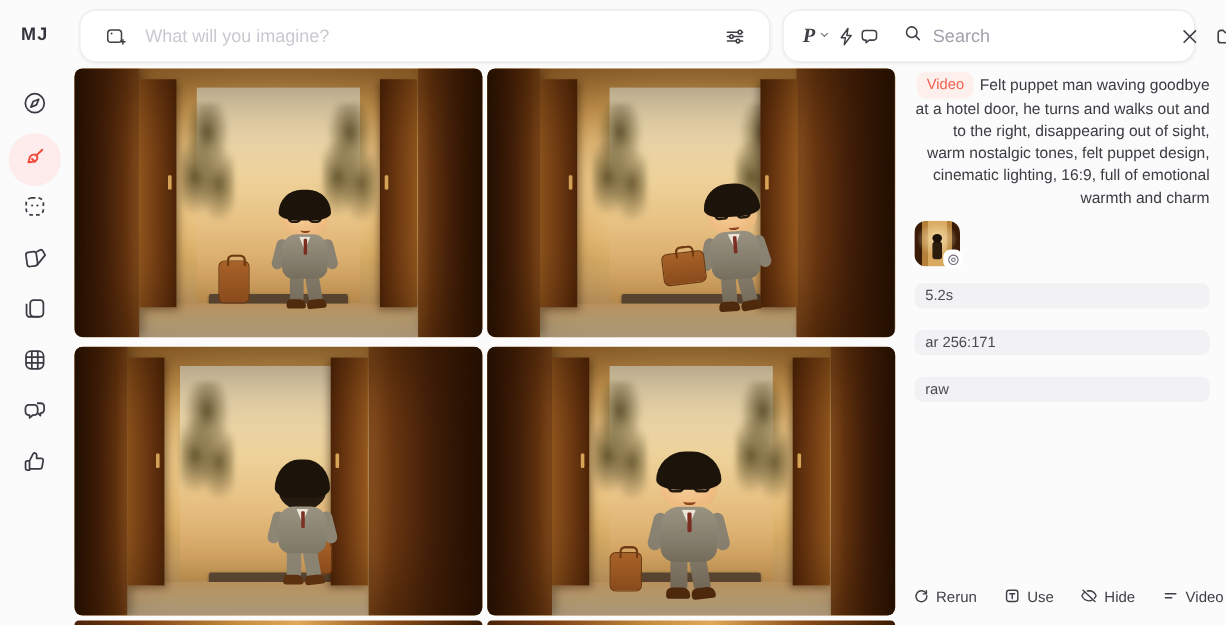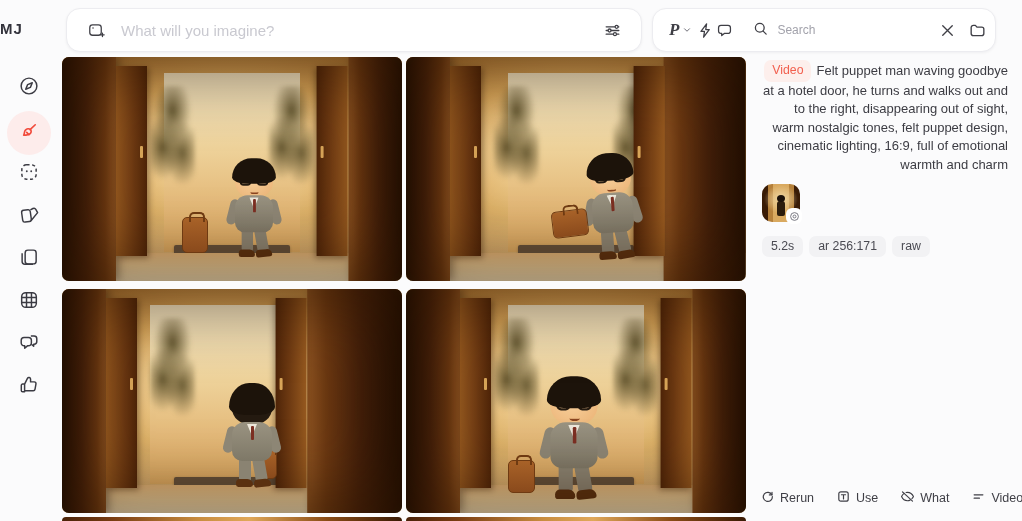--- a/index.html
+++ b/index.html
@@ -1,42 +1,42 @@
 <!DOCTYPE html>
 <html><head>
 <meta charset="utf-8">
 <style>
   * { margin:0; padding:0; box-sizing:border-box; }
   html,body { width:1022px; height:521px; background:#fbfbfc; font-family:"Liberation Sans", sans-serif; }
   .app { position:relative; width:1022px; height:521px; overflow:hidden; background:#fbfbfc; }
 
   
   .sidebar { position:absolute; left:0; top:0; width:58px; height:521px; }
-  .logo { position:absolute; left:0; top:20px; width:58px; 
+  .logo { position:absolute; left:0; top:20px; width:58px; text-align:center;
           font-size:15px; font-weight:700; letter-spacing:1px; color:#33333c; }
   .nav-btn { position:absolute; left:15px; width:28px; height:28px; display:flex;
              align-items:center; justify-content:center; border-radius:50%; cursor:pointer; }
   .nav-btn svg { width:22px; height:22px; }
   .nav-btn.active { left:7px; width:44px; height:44px; background:#fdeceb; }
 
   
   .bar { position:absolute; top:8px; height:44px; background:#ffffff; border:1px solid #ececf0;
          border-radius:14px; box-shadow:0 1px 3px rgba(20,20,30,0.05); display:flex; align-items:center; }
   .imagine-bar { left:66px; width:576px; padding:0 14px; }
   .imagine-bar input { flex:1; border:none; outline:none; font-size:15px; color:#ec4899;
                        margin-left:10px; background:transparent; font-family:"Liberation Sans",sans-serif; }
   .imagine-bar input::placeholder { color:#c9c9d0; }
   .tools-bar { left:652px; width:344px; padding:0 12px; gap:0; }
   .tool-ic { display:flex; align-items:center; justify-content:center; width:30px; height:30px; cursor:pointer; }
   .tool-ic svg { width:19px; height:19px; }
   .p-btn { display:flex; align-items:center; gap:3px; cursor:pointer; padding:0 4px; }
   .p-glyph { font-family:"Liberation Serif", serif; font-style:italic; font-size:17px; font-weight:600; color:#3f3f46; }
   .vdiv { width:1px; height:44px; background:#ececf0; margin:0 10px 0 8px; }
   .search-wrap { display:flex; align-items:center; flex:1; }
-  .search-wrap input { flex:1; border:none; outline:none; font-size:12px; color:#3f3f46;
+  .search-wrap input { flex:1; border:none; outline:none; font-size:15px; color:#3f3f46;
                        margin-left:8px; background:transparent; font-family:"Liberation Sans",sans-serif; }
   .search-wrap input::placeholder { color:#a2a2ab; }
 
   
   .gallery { position:absolute; left:62px; top:57px; width:684px; height:464px; }
   .tile { position:absolute; width:340px; height:224px; border-radius:7px; overflow:hidden; cursor:pointer;
           background:linear-gradient(180deg,#b97f35 0%,#c68d3f 30%,#d19a4c 55%,#caa05c 72%,#e3c084 88%,#caa268 100%); }
   .tile .glow { position:absolute; inset:0;
       background:radial-gradient(92% 78% at 50% 42%, rgba(255,242,205,0.95) 0%, rgba(238,196,120,0.5) 42%, rgba(130,66,12,0.25) 74%, rgba(42,18,2,0.5) 100%); }
   .doorL,.doorR { position:absolute; top:0; bottom:0; width:16%;
@@ -117,21 +117,21 @@
   .badge { display:inline-block; background:#fdefec; color:#f2604f; font-size:12.3px;
            border-radius:7px; padding:1px 8px 2px; margin-right:5px; vertical-align:1px; }
   .thumb { position:relative; margin-top:10px; width:38px; height:38px; border-radius:10px; cursor:pointer;
       background:radial-gradient(62% 52% at 50% 40%, #f0d8a4, rgba(240,216,164,0) 72%),
                  linear-gradient(90deg,#3a1c06 0 17%,#b5803a 17% 29%,#d9a95f 29% 71%,#b5803a 71% 83%,#3a1c06 83% 100%); }
   .thumb .fig { position:absolute; left:15px; bottom:6px; width:8px; height:15px; background:#2b1c0c; border-radius:3px 3px 2px 2px; }
   .thumb .fig:before { content:""; position:absolute; left:0; top:-6px; width:8px; height:7px; background:#1c120a; border-radius:50%; }
   .thumb-badge { position:absolute; right:-2px; bottom:-2px; width:16px; height:16px; background:#fff;
       border-radius:6px; display:flex; align-items:center; justify-content:center; }
   .thumb-badge svg { width:11px; height:11px; }
-  .tags { display:flex; gap:6px; margin-top:14px; }
+  .tags { display:flex; gap:18px; margin-top:14px;flex-direction:column; }
   .tag { background:#f2f2f4; color:#4a4a52; font-size:12.3px; padding:3px 9px 4px; border-radius:7px; cursor:default; }
   .actions { position:absolute; left:-8px; bottom:2px; display:flex; gap:10px; }
   .act { display:flex; align-items:center; gap:5px; padding:4px 6px; border-radius:7px; cursor:pointer;
          font-size:12.5px; color:#3f3f46; }
   .act svg { width:15px; height:15px; }
 </style>
 </head>
 <body>
 
 <div class="app">
@@ -424,21 +424,21 @@
               <rect x="4.5" y="4.5" width="15" height="15" rx="3.2"></rect>
               <path d="M8.7 9.2h6.6M12 9.2v6.6"></path>
             </svg></span>
         <span>Use</span>
       </div>
       <div class="act">
         <span><svg viewBox="0 0 24 24" fill="none" stroke="#3f3f46" stroke-width="1.8" stroke-linecap="round" stroke-linejoin="round">
               <path d="M4 4.5l16 15"></path>
               <path d="M9.8 5.6A10 10 0 0 1 12 5.3c4.6 0 8 3.3 9.5 6.7-.5 1.1-1.3 2.3-2.4 3.4M6.6 7C4.8 8.3 3.4 10.1 2.5 12c1.5 3.4 4.9 6.7 9.5 6.7 1.5 0 2.9-.3 4.1-.9"></path>
             </svg></span>
-        <span>What</span>
+        <span>Hide</span>
       </div>
       <div class="act">
         <span><svg viewBox="0 0 24 24" fill="none" stroke="#3f3f46" stroke-width="1.9" stroke-linecap="round">
               <path d="M5 9.3h14M5 14.7h8.5"></path>
             </svg></span>
         <span>Video</span>
       </div>
     </div>
   </div>
 

